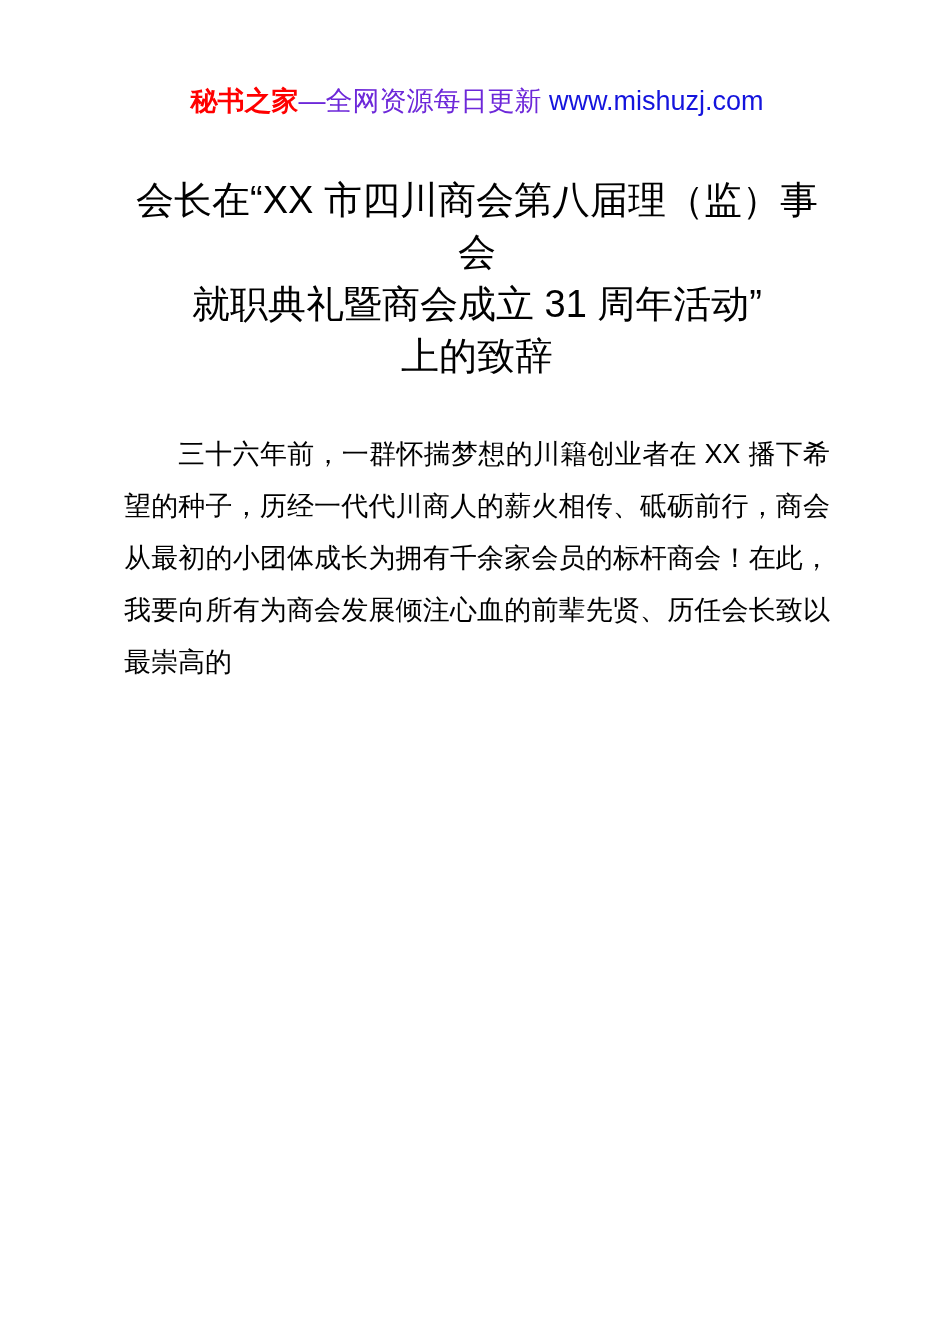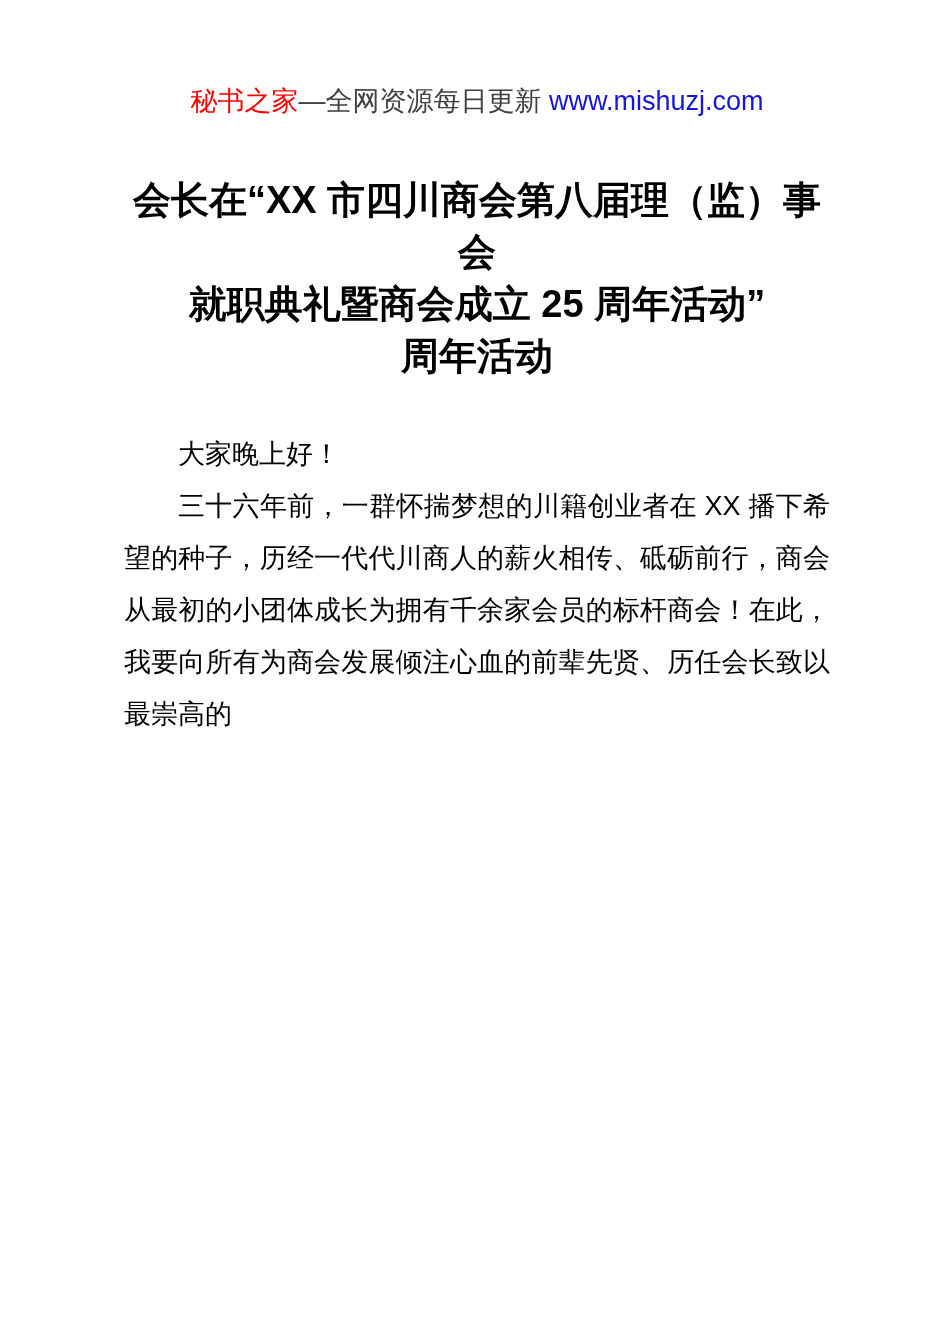--- a/index.html
+++ b/index.html
@@ -17,36 +17,36 @@
       box-sizing: border-box;
     }
     .site-header {
       text-align: center;
       font-size: 27px;
       line-height: 34px;
       white-space: nowrap;
     }
     .brand {
       color: #ff0000;
-      font-weight: normal;
+      font-weight: bold;
     }
     .tagline {
-      color: #404040;
+      color: #6d28d9;
     }
     .url {
       color: #1414dd;
       text-decoration: none;
       cursor: pointer;
     }
     .doc-title {
       margin: 56px 0 0 0;
       text-align: center;
       font-size: 38px;
       line-height: 52px;
-      font-weight: 700;
+      font-weight: 400;
       color: #000000;
     }
     .doc-title .tline { display: block; }
     .doc-body {
       margin-top: 46px;
       font-size: 27px;
       line-height: 52px;
       text-align: justify;
       text-justify: inter-ideograph;
     }
@@ -57,22 +57,21 @@
 <body>
 
 <div class="doc">
 
   <div class="site-header">
     <span class="brand">秘书之家</span><span class="tagline">—全网资源每日更新 </span><a class="url">www.mishuzj.com</a>
   </div>
 
   <h1 class="doc-title">
     <span class="tline">会长在“XX 市四川商会第八届理（监）事会</span>
-    <span class="tline">就职典礼暨商会成立 25 周年活动”</span>
-    <span class="tline">周年活动</span>
+    <span class="tline">就职典礼暨商会成立 31 周年活动”</span>
+    <span class="tline">上的致辞</span>
   </h1>
 
   <div class="doc-body">
-    <p class="indent">大家晚上好！</p>
     <p class="indent">三十六年前，一群怀揣梦想的川籍创业者在 XX 播下希望的种子，历经一代代川商人的薪火相传、砥砺前行，商会从最初的小团体成长为拥有千余家会员的标杆商会！在此，我要向所有为商会发展倾注心血的前辈先贤、历任会长致以最崇高的</p>
   </div>
 
 </div>
 
 </body></html>

